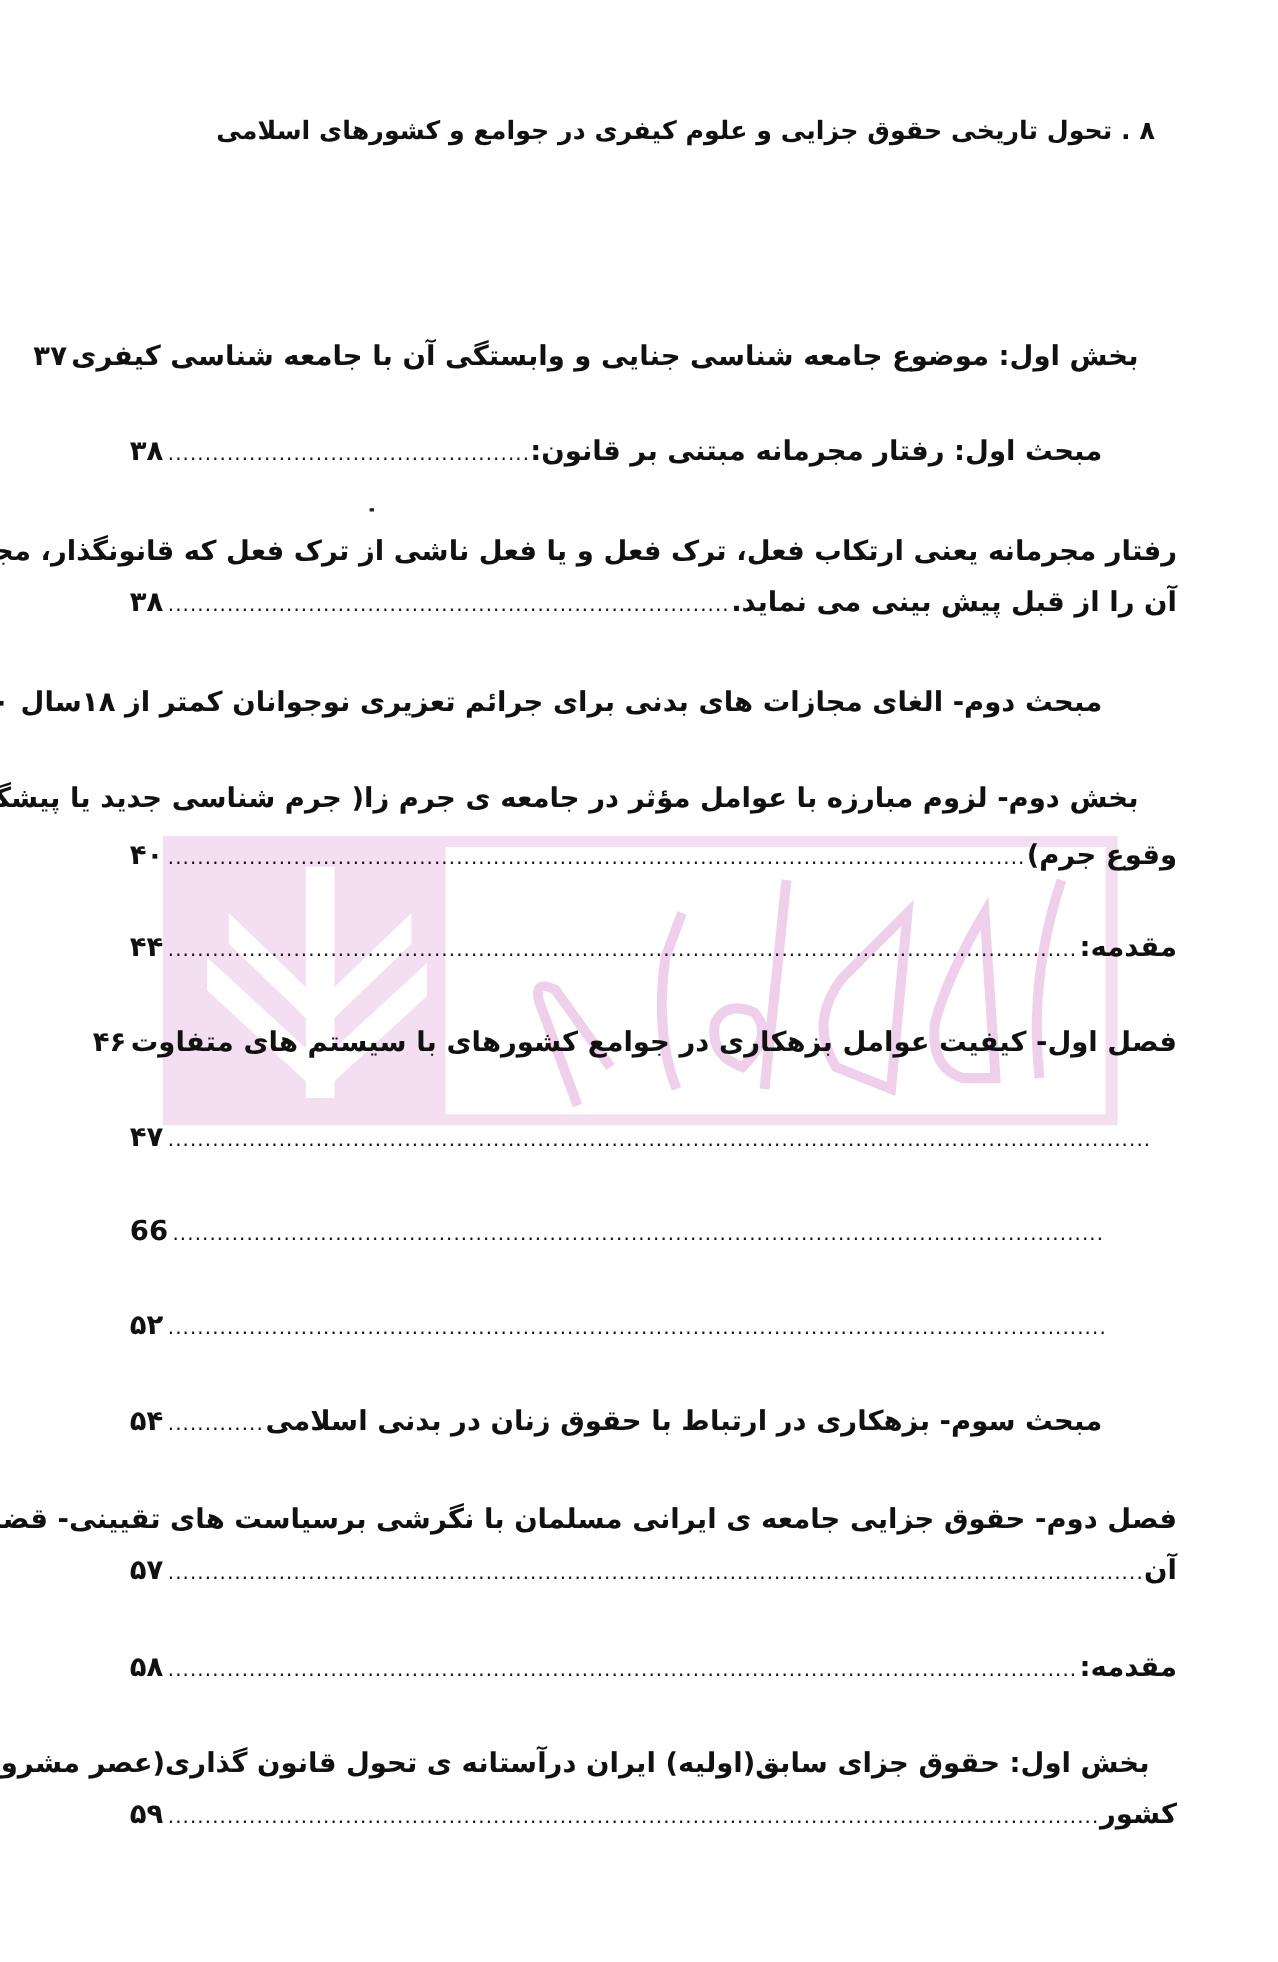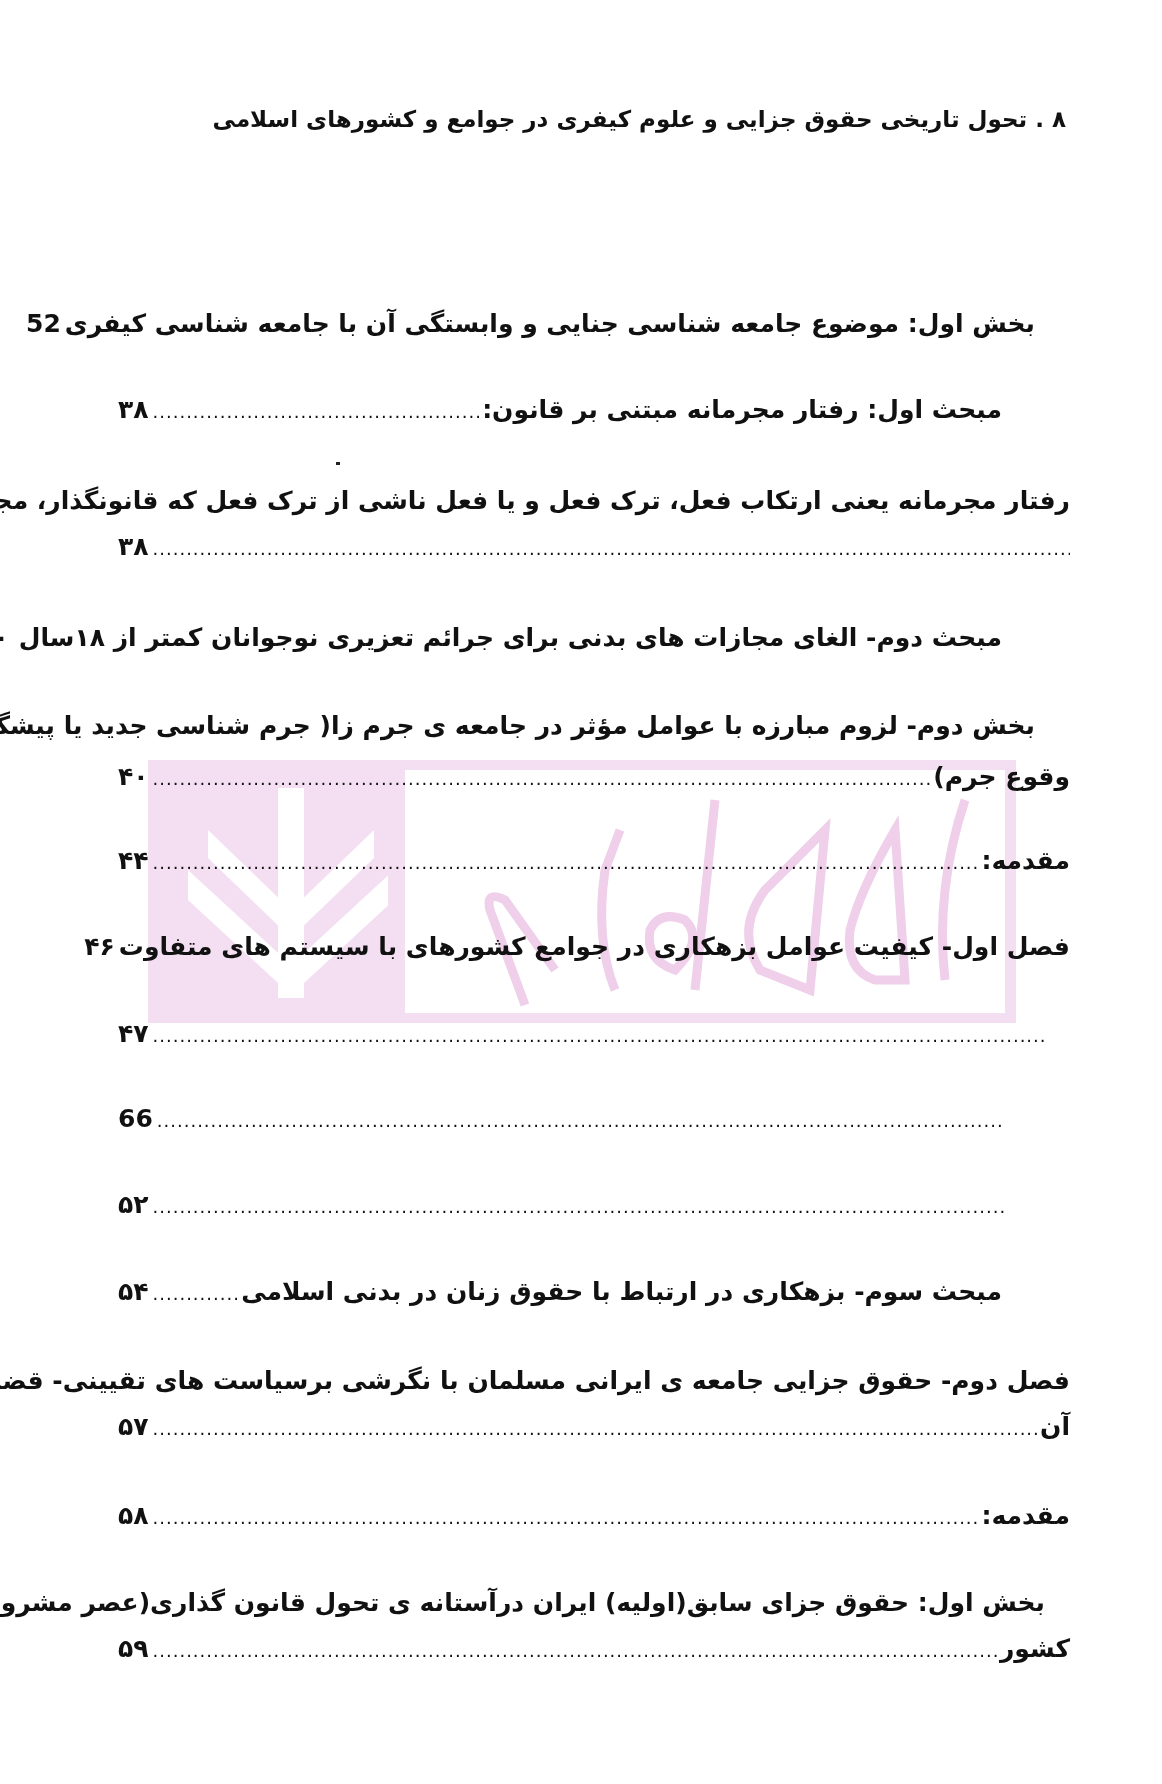--- a/index.html
+++ b/index.html
@@ -6,21 +6,21 @@
   body { width: 1162px; height: 1784px; position: relative; overflow: hidden;
          font-family: "DejaVu Sans", sans-serif; color: #111; }
   .wm { position: absolute; left: 148px; top: 760px; width: 868px; height: 263px; background: #f3dff1; }
   .wm-inner { position: absolute; left: 257px; top: 10px; width: 600px; height: 243px; background: #ffffff; }
   .wm svg { position: absolute; }
   .line { position: absolute; direction: rtl; white-space: nowrap; font-weight: bold; font-size: 25px; line-height: 34px; }
   .row { position: absolute; left: 118px; height: 34px; display: flex; direction: rtl; align-items: baseline; font-weight: bold; font-size: 25px; line-height: 34px; }
   .row .title { white-space: nowrap; }
   .row .dots { flex: 1; overflow: hidden; white-space: nowrap; direction: ltr; text-align: right; font-weight: normal; letter-spacing: 1px; font-size: 18px; }
   .row .page { white-space: nowrap; margin-right: 4px; }
-  .header { position: absolute; right: 96px; top: 106px; direction: rtl; font-weight: bold; font-size: 23px; white-space: nowrap; }
+  .header { position: absolute; right: 112px; top: 106px; direction: rtl; font-weight: bold; font-size: 23px; white-space: nowrap; }
   .stray { position: absolute; width: 4px; height: 3px; background: #222; }
 </style>
 </head>
 <body>
 
 <div class="wm">
   <svg width="200" height="240" style="left:40px;top:10px" viewBox="0 0 200 240">
     <rect x="90" y="18" width="26" height="210" fill="#fff"></rect>
     <polygon points="20,60 103,140 103,168 20,88" fill="#fff"></polygon>
     <polygon points="186,60 103,140 103,168 186,88" fill="#fff"></polygon>
@@ -42,33 +42,34 @@
 </div>
 
 <div class="header">
   <span>۸</span>
   <span>. تحول تاریخی حقوق جزایی و علوم کیفری در جوامع و کشورهای اسلامی</span>
 </div>
 
 <div class="row" style="top:307px; right:127px;">
   <span class="title">بخش اول: موضوع جامعه شناسی جنایی و وابستگی آن با جامعه شناسی کیفری</span>
   <span class="dots">...........................................................................................................................................................................</span>
-  <span class="page">52</span>
+  <span class="page">۳۷</span>
 </div>
 
 <div class="row" style="top:393px; right:160px;">
   <span class="title">مبحث اول: رفتار مجرمانه مبتنی بر قانون:</span>
   <span class="dots">...........................................................................................................................................................................</span>
   <span class="page">۳۸</span>
 </div>
 
 <div class="stray" style="left:336px; top:462px;"></div>
 
 <div class="line" style="top:484px; right:92px; left:58px; text-align:justify; text-align-last:justify;">رفتار مجرمانه یعنی ارتکاب فعل، ترک فعل و یا فعل ناشی از ترک فعل که قانونگذار، مجازات مرتکب</div>
 <div class="row" style="top:530px; right:92px;">
+  <span class="title">آن را از قبل پیش بینی می نماید.</span>
   <span class="dots">...........................................................................................................................................................................</span>
   <span class="page">۳۸</span>
 </div>
 
 <div class="row" style="top:621px; right:160px;">
   <span class="title">مبحث دوم- الغای مجازات های بدنی برای جرائم تعزیری نوجوانان کمتر از ۱۸سال</span>
   <span class="page" style="margin-right:10px;">۴۰</span>
 </div>
 
 <div class="line" style="top:709px; right:127px; left:58px; text-align:justify; text-align-last:justify;">بخش دوم- لزوم مبارزه با عوامل مؤثر در جامعه ی جرم زا( جرم شناسی جدید یا پیشگیری از</div>

